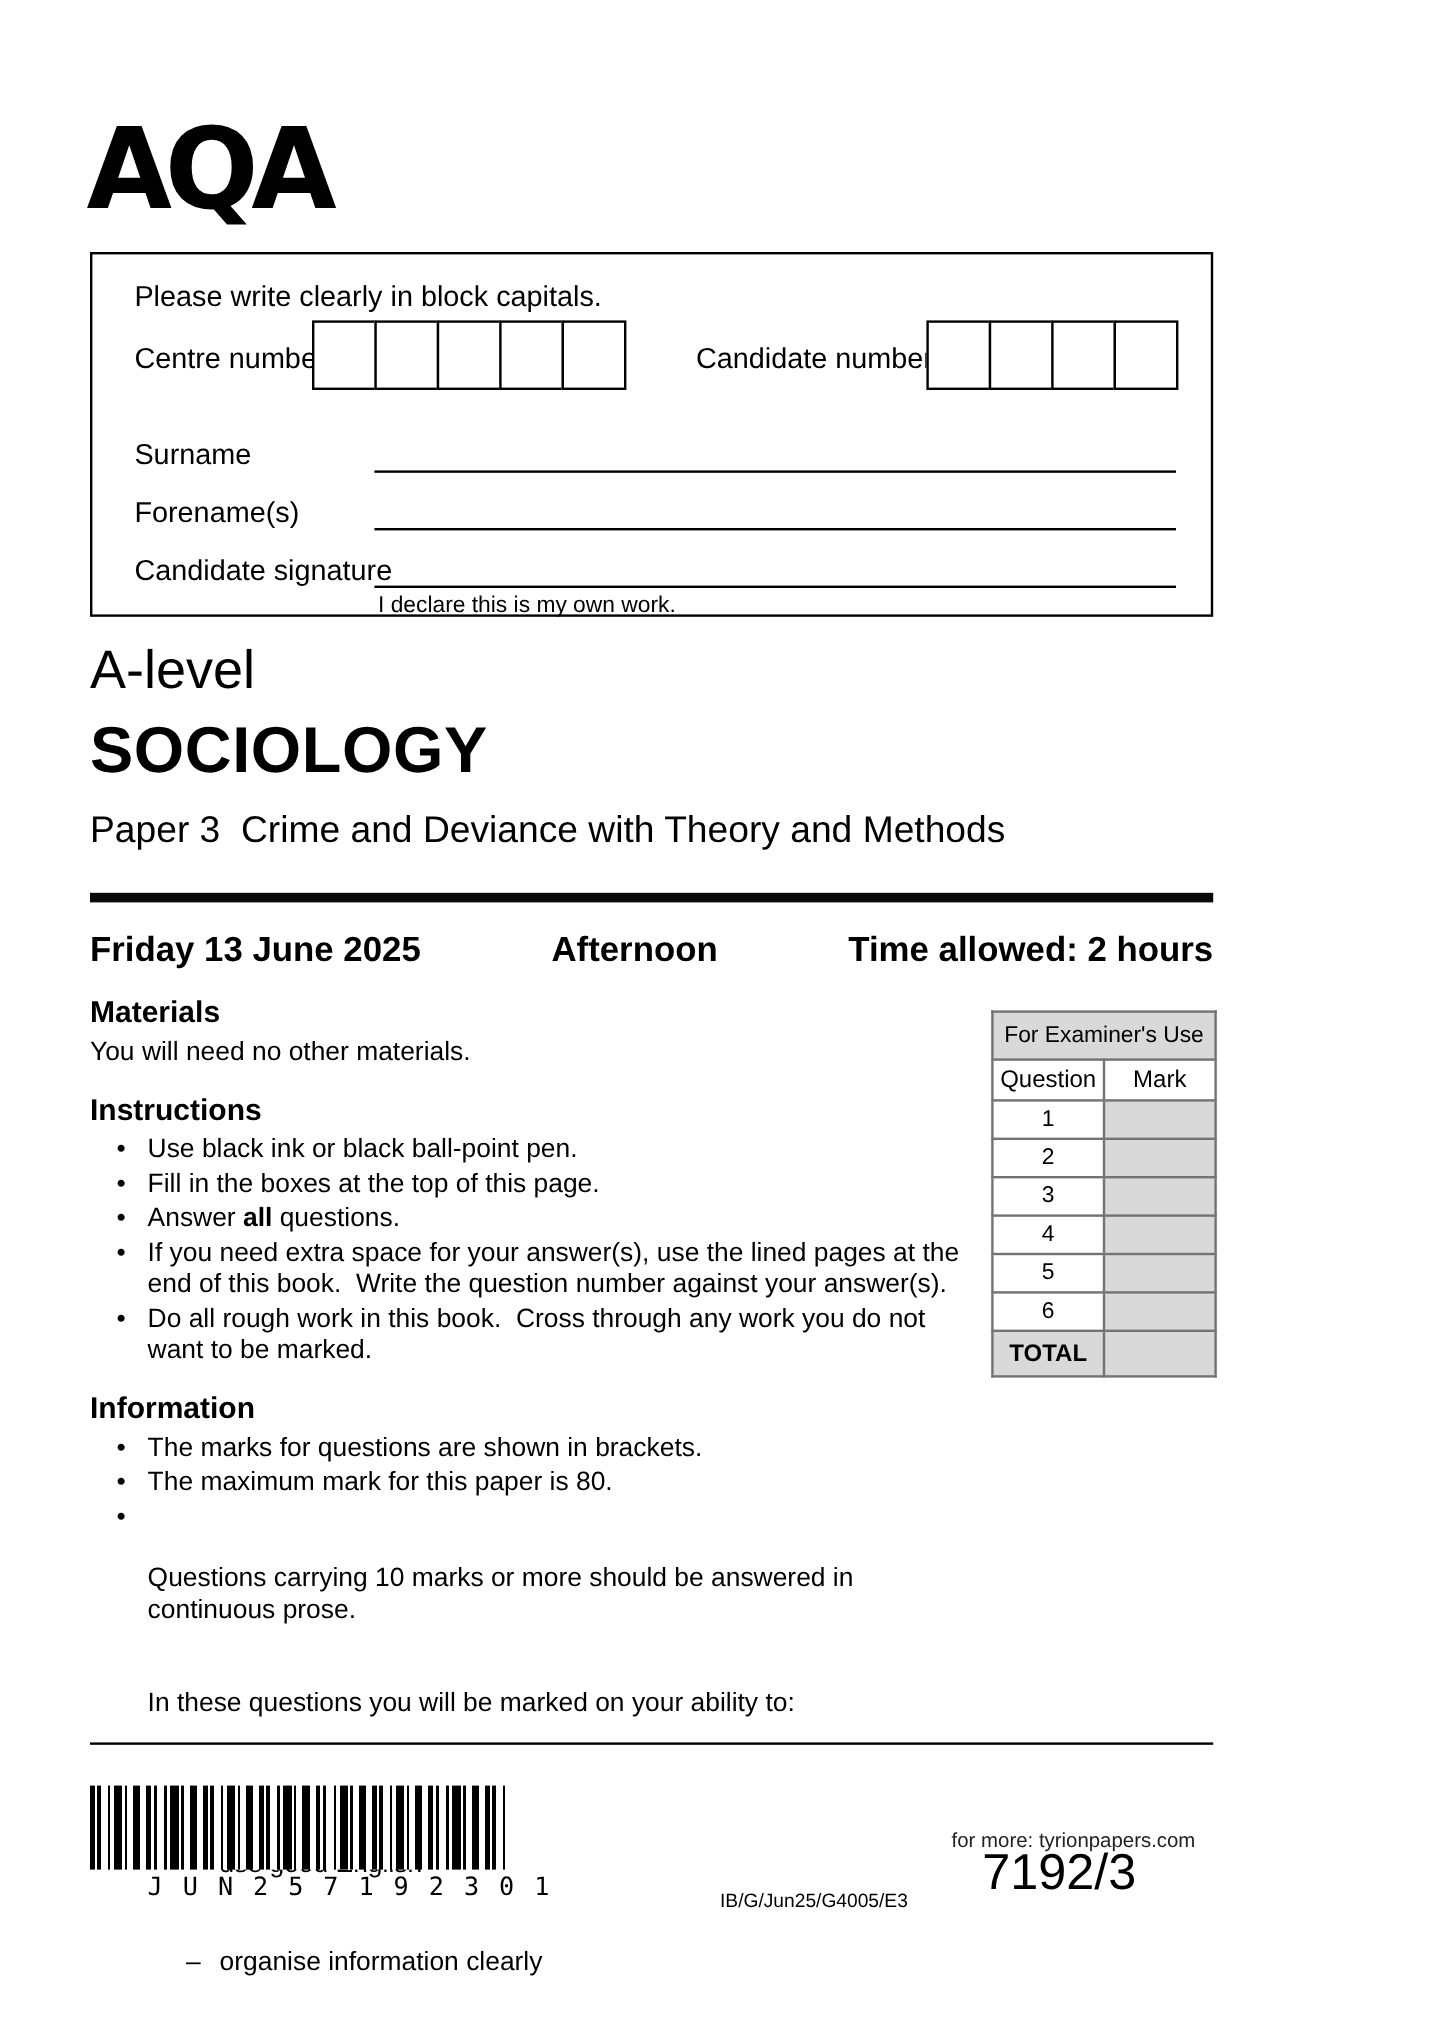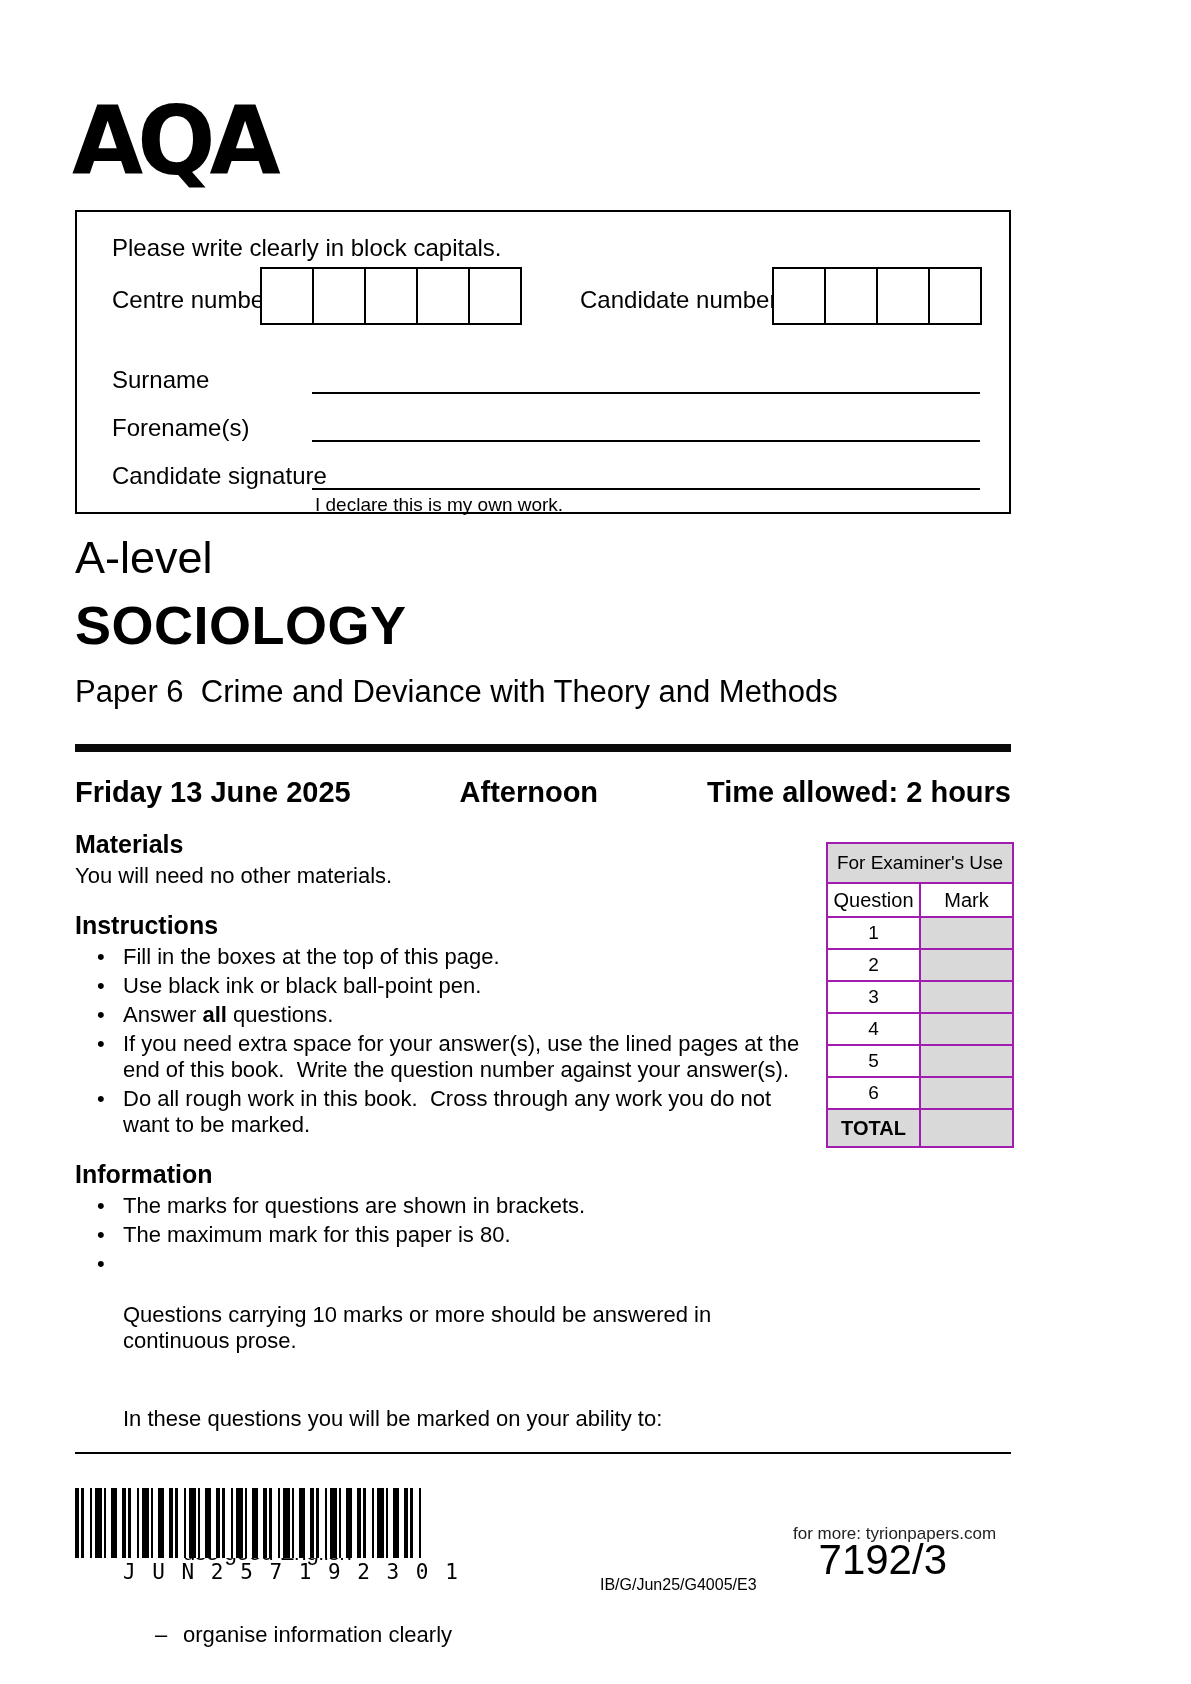--- a/index.html
+++ b/index.html
@@ -70,21 +70,21 @@
   ul.dash > li { position:relative; padding-left:28px; margin:2px 0; line-height:1.18; }
   ul.dash > li::before { content:"\2013"; position:absolute; left:0; }
 
   
   .exam-table {
     position:absolute; left:826px; top:842px;
     border-collapse:collapse; table-layout:fixed;
     width:188px;
   }
   .exam-table td {
-    border:2px solid #a21caf; text-align:center; vertical-align:middle;
+    border:2px solid #737373; text-align:center; vertical-align:middle;
     font-size:19px; padding:0; background:#fff;
   }
   .exam-table .c1 { width:106px; }
   .exam-table .t-title { height:38px; font-size:19px; }
   .exam-table .t-head  { height:32px; font-size:20px; }
   .exam-table .t-q     { height:30px; }
   .exam-table .t-total { height:36px; font-weight:bold; font-size:20px; }
   .exam-table .grey { background:#d9d9d9; }
 
   
@@ -139,38 +139,38 @@
     <div class="wline" style="left:235px; top:200px; width:668px;"></div>
 
     <div class="lbl" style="left:35px; top:250px;">Candidate signature</div>
     <div class="wline" style="left:235px; top:248px; width:668px;"></div>
 
     <div class="declare">I declare this is my own work.</div>
   </div>
 
   <div class="t-alevel">A-level</div>
   <div class="t-subject">SOCIOLOGY</div>
-  <div class="t-paper">Paper 6  Crime and Deviance with Theory and Methods</div>
+  <div class="t-paper">Paper 3  Crime and Deviance with Theory and Methods</div>
 
   <div class="rule"></div>
 
   <div class="session">
     <span>Friday 13 June 2025</span>
     <span>Afternoon</span>
     <span>Time allowed: 2 hours</span>
   </div>
 
   <div class="leftcol">
     <p class="h">Materials</p>
     <p class="bodytext">You will need no other materials.</p>
 
     <p class="h mt">Instructions</p>
     <ul class="blist">
+      <li>Use black ink or black ball-point pen.</li>
       <li>Fill in the boxes at the top of this page.</li>
-      <li>Use black ink or black ball-point pen.</li>
       <li><span>Answer </span><span class="b">all</span><span> questions.</span></li>
       <li>If you need extra space for your answer(s), use the lined pages at the end of this book.  Write the question number against your answer(s).</li>
       <li>Do all rough work in this book.  Cross through any work you do not want to be marked.</li>
     </ul>
 
     <p class="h mt">Information</p>
     <ul class="blist">
       <li>The marks for questions are shown in brackets.</li>
       <li>The maximum mark for this paper is 80.</li>
       <li>

